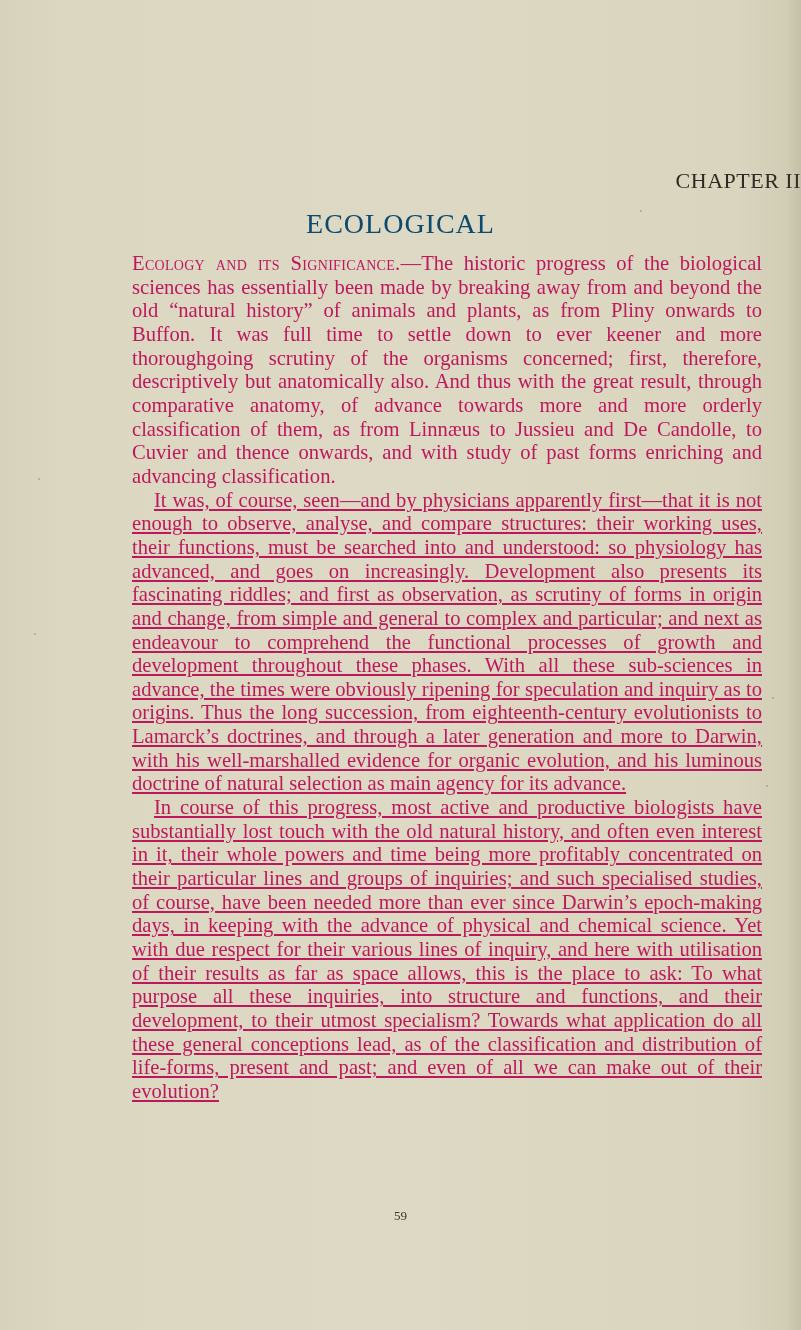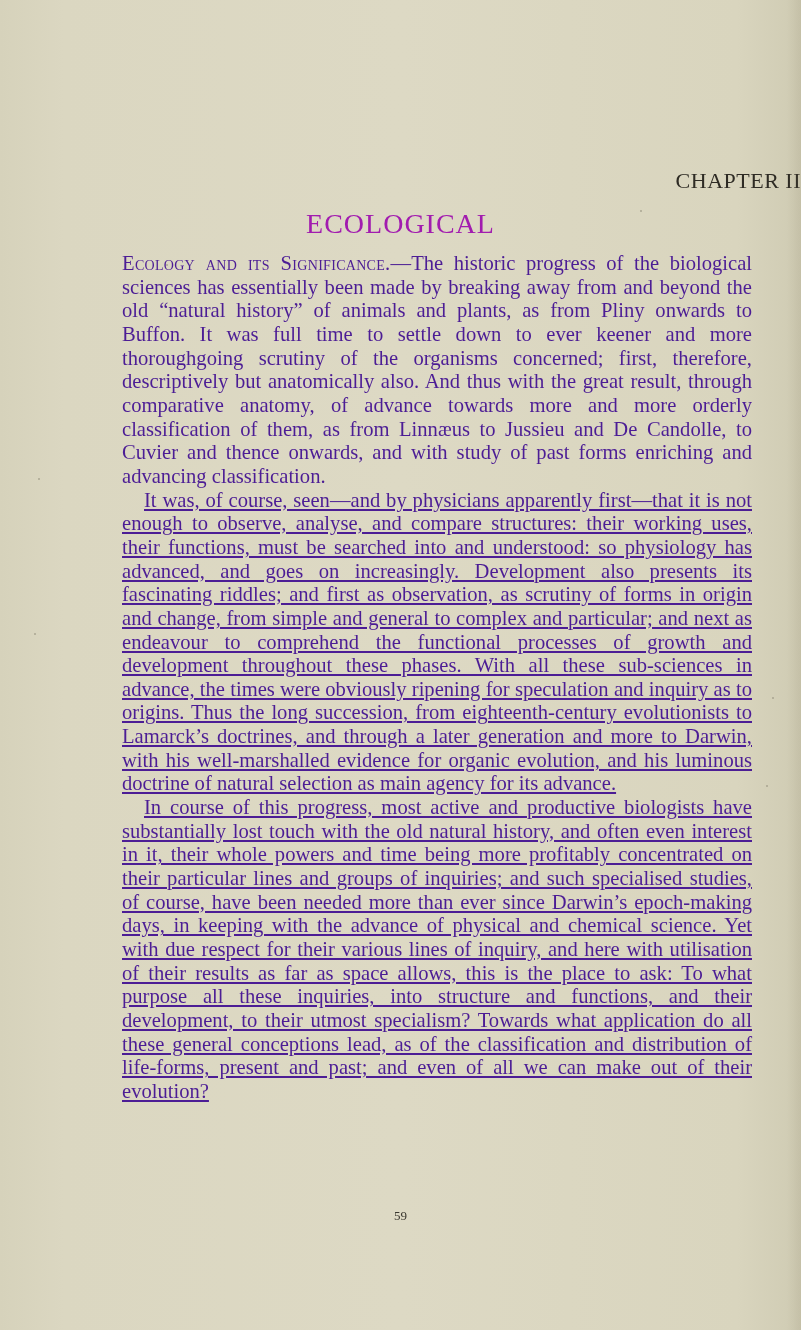--- a/index.html
+++ b/index.html
@@ -32,31 +32,31 @@
       color: #2e2b24;
     }
     .chapter-title {
       position: absolute;
       top: 208px;
       left: 0;
       width: 801px;
       text-align: center;
       font-size: 28px;
       letter-spacing: 1px;
-      color: #a21caf;
+      color: #0c4a6e;
     }
     .body-text {
       position: absolute;
-      left: 122px;
+      left: 132px;
       top: 252px;
       width: 630px;
       font-size: 20.6px;
       line-height: 23.65px;
       text-align: justify;
-      color: #4c1d95;
+      color: #be185d;
     }
     .para {
       margin: 0;
       text-indent: 0;
       text-align: justify;
       text-align-last: left;
     }
     .para.indent {
       text-indent: 22px;
       text-decoration: underline;

